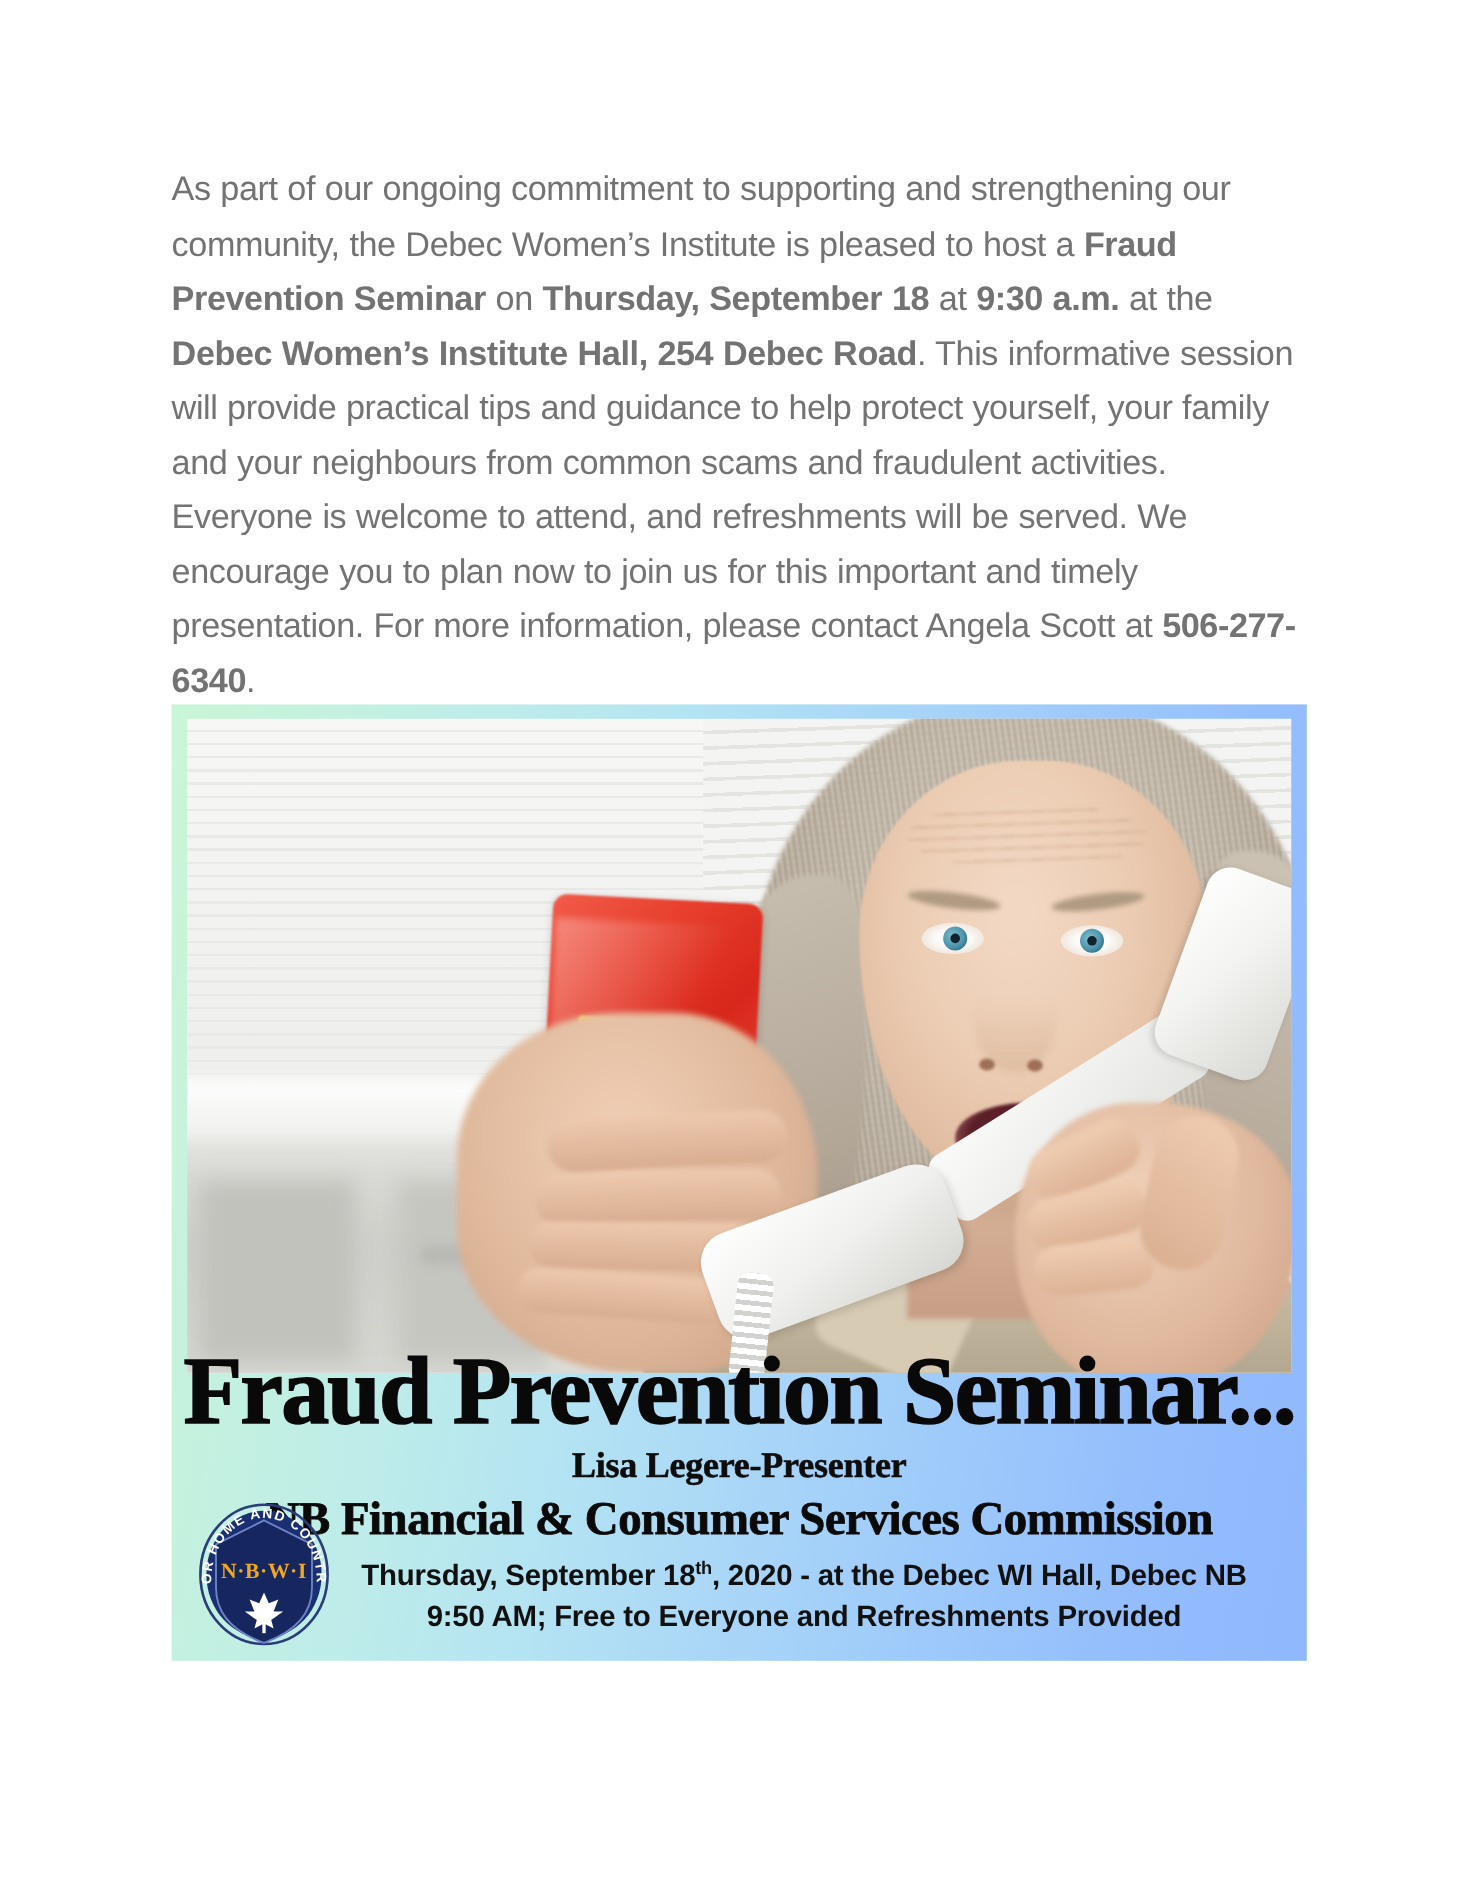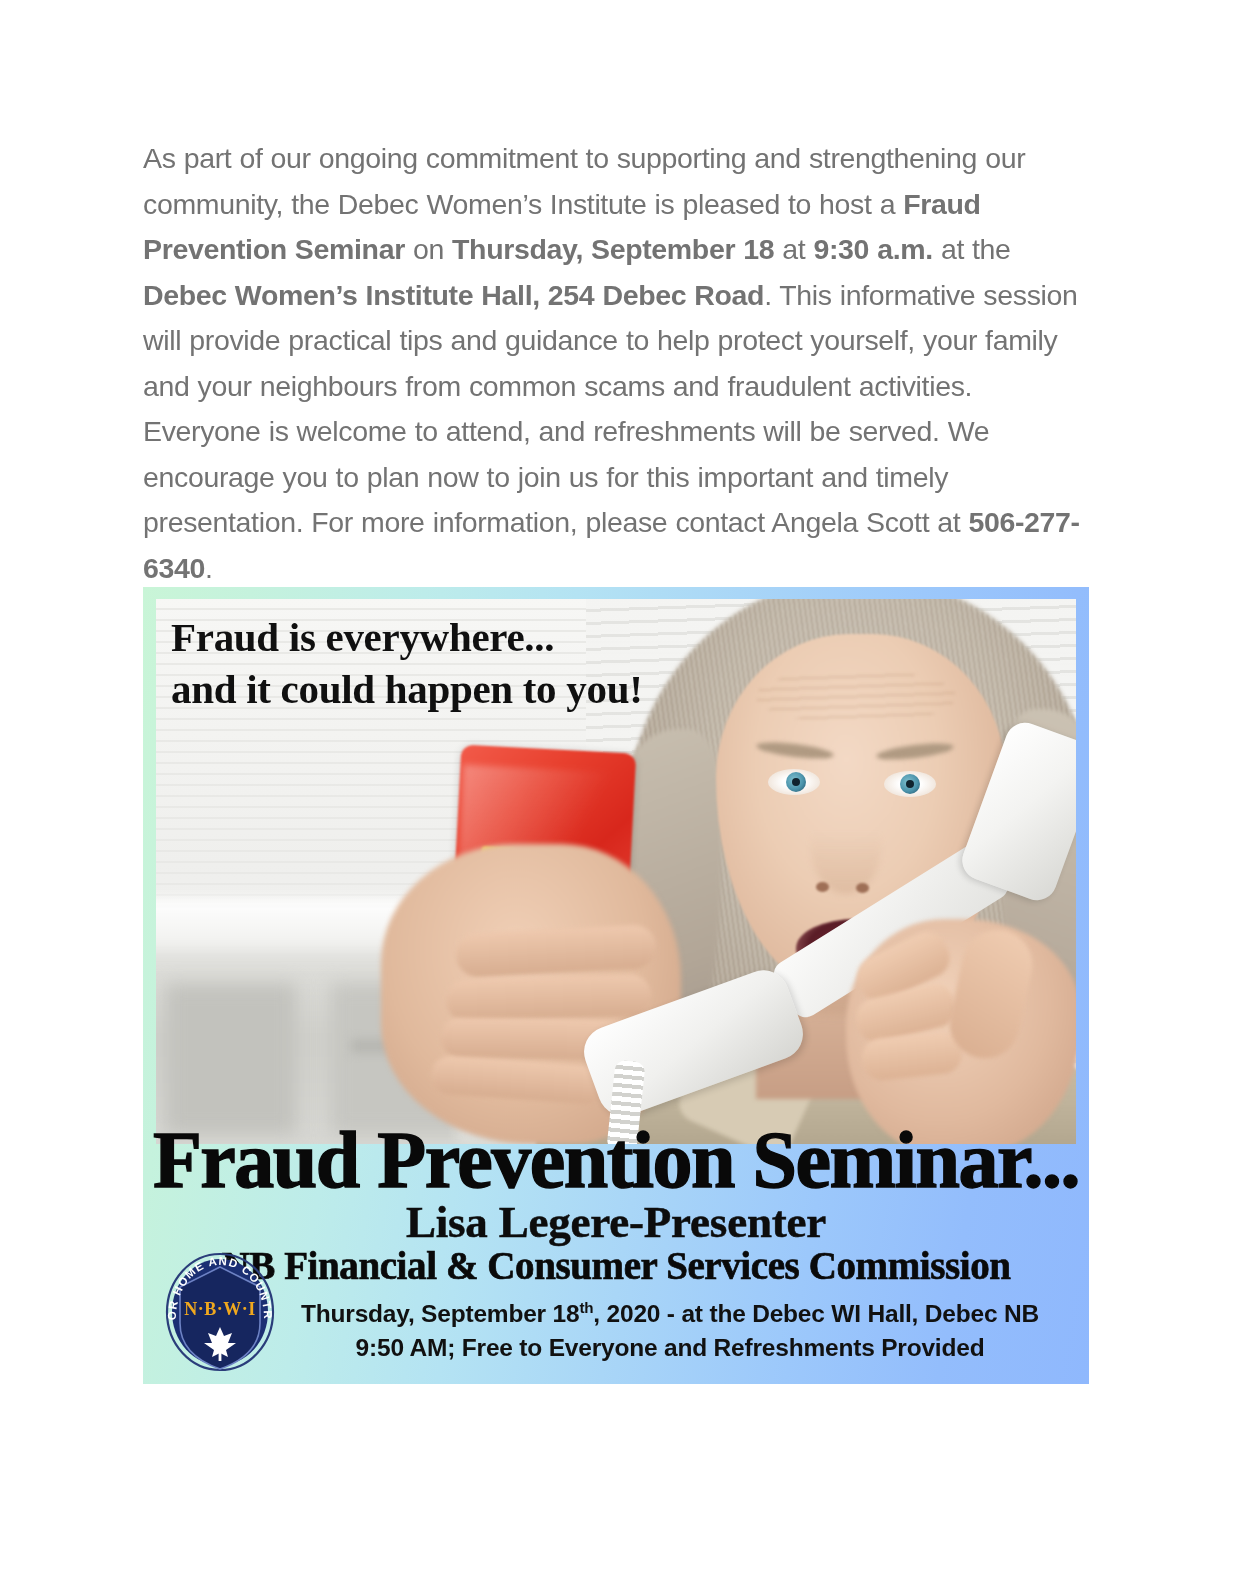--- a/index.html
+++ b/index.html
@@ -384,21 +384,21 @@
     z-index: 7;
     -webkit-text-stroke: 1.4px #090909;
   }
 
   #poster-presenter {
     position: absolute;
     left: 0; top: 615px; width: 946px;
     text-align: center;
     font-family: "Liberation Serif", "DejaVu Serif", serif;
     font-weight: 700;
-    font-size: 45px;
+    font-size: 30px;
     line-height: 40px;
     color: #0d0d0d;
     letter-spacing: -0.2px;
     -webkit-text-stroke: 0.5px #0d0d0d;
   }
   #poster-org {
     position: absolute;
     left: 0; top: 656px; width: 946px;
     text-align: center;
     font-family: "Liberation Serif", "DejaVu Serif", serif;
@@ -490,24 +490,20 @@
     <div class="phone-top"></div>
     <div class="phone-bottom"></div>
     <div class="phone-cord"></div>
     <div class="hand-r"></div>
     <div class="knuckle k1"></div>
     <div class="knuckle k2"></div>
     <div class="knuckle k3"></div>
     <div class="thumb-r"></div>
   </div>
 
-  <div id="poster-headline">
-    <span>Fraud is everywhere...</span>
-    <span class="line2">and it could happen to you!</span>
-  </div>
 
   <div id="poster-title">Fraud Prevention Seminar...</div>
 
   <div id="poster-presenter">Lisa Legere-Presenter</div>
 
   <div id="poster-org">NB Financial &amp; Consumer Services Commission</div>
 
   <div id="poster-when">
     <span>Thursday, September 18</span><sup>th</sup><span>, 2020 - at the Debec WI Hall, Debec NB</span>
     <span class="l2">9:50 AM; Free to Everyone and Refreshments Provided</span>

